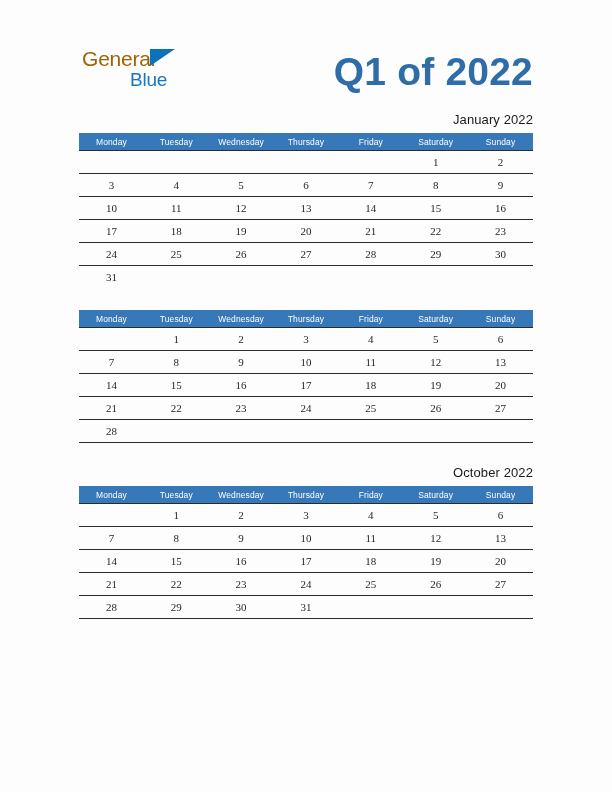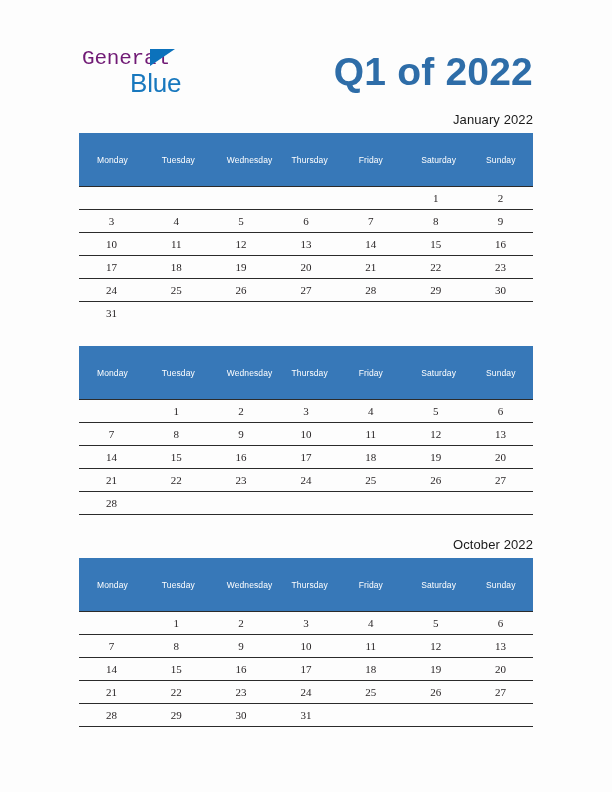--- a/index.html
+++ b/index.html
@@ -42,40 +42,40 @@
     user-select: none;
   }
   .brand-row1 {
     position: relative;
     height: 22px;
   }
   .brand-general {
     position: absolute;
     left: 0;
     top: 0;
-    font-family: Liberation Mono, monospace;
+    font-family: Liberation Sans, sans-serif;
     font-size: 21px;
     letter-spacing: -0.2px;
-    color: #701a75;
+    color: #a16207;
   }
   .brand-triangle {
     position: absolute;
     left: 68px;
     top: 1px;
     width: 0;
     height: 0;
     border-left: 25px solid #0c72bc;
     border-bottom: 17px solid transparent;
   }
   .brand-blue {
     position: absolute;
     left: 48px;
     top: 22px;
     font-family: "Liberation Sans", sans-serif;
-    font-size: 26px;
+    font-size: 19px;
     letter-spacing: -0.2px;
     color: #1878be;
   }
 
   .quarter-title {
     position: absolute;
     right: 79px;
     top: 50px;
     font-family: "Liberation Sans", sans-serif;
     font-size: 39px;
@@ -114,21 +114,21 @@
   }
 
   table.cal thead th {
     background: #3778b8;
     color: #ffffff;
     font-family: "Liberation Sans", sans-serif;
     font-size: 8.5px;
     font-weight: normal;
     text-align: center;
     height: 17px;
-    padding: 18px;
+    padding: 0;
     letter-spacing: 0.1px;
   }
 
   table.cal tbody td {
     font-family: "Liberation Serif", serif;
     font-size: 11px;
     color: #231f20;
     text-align: center;
     height: 22px;
     padding: 0;

